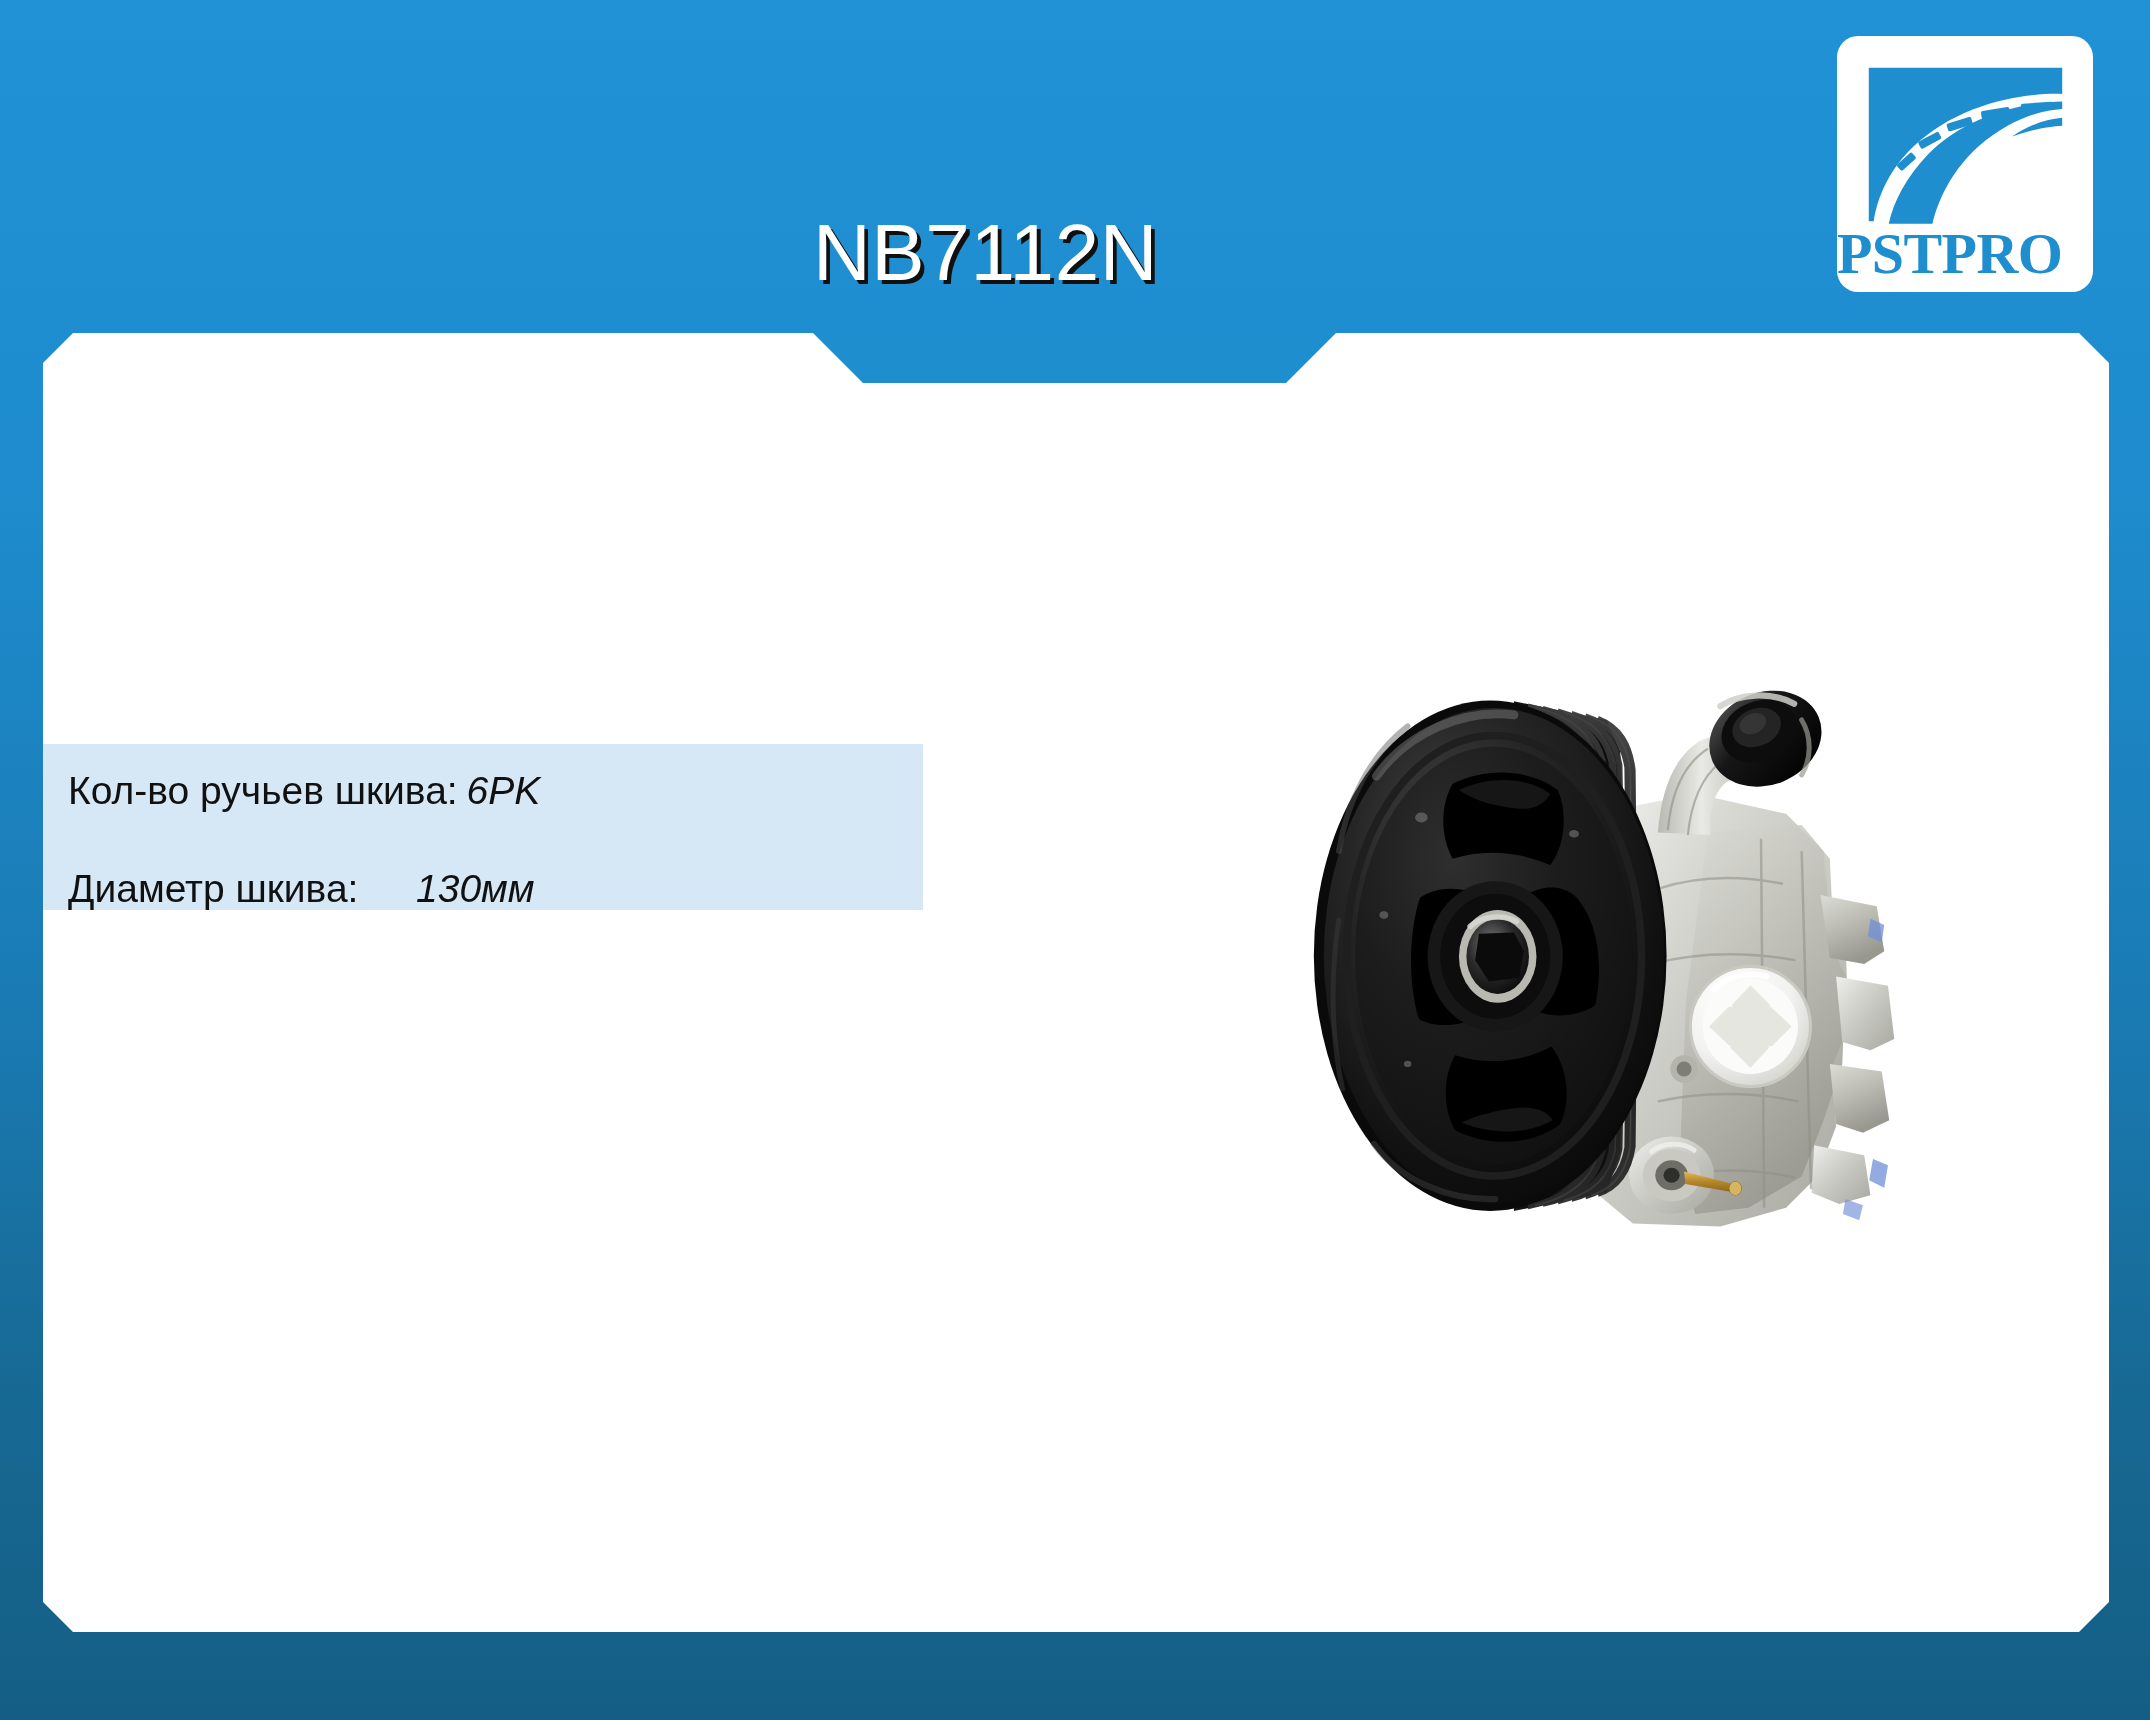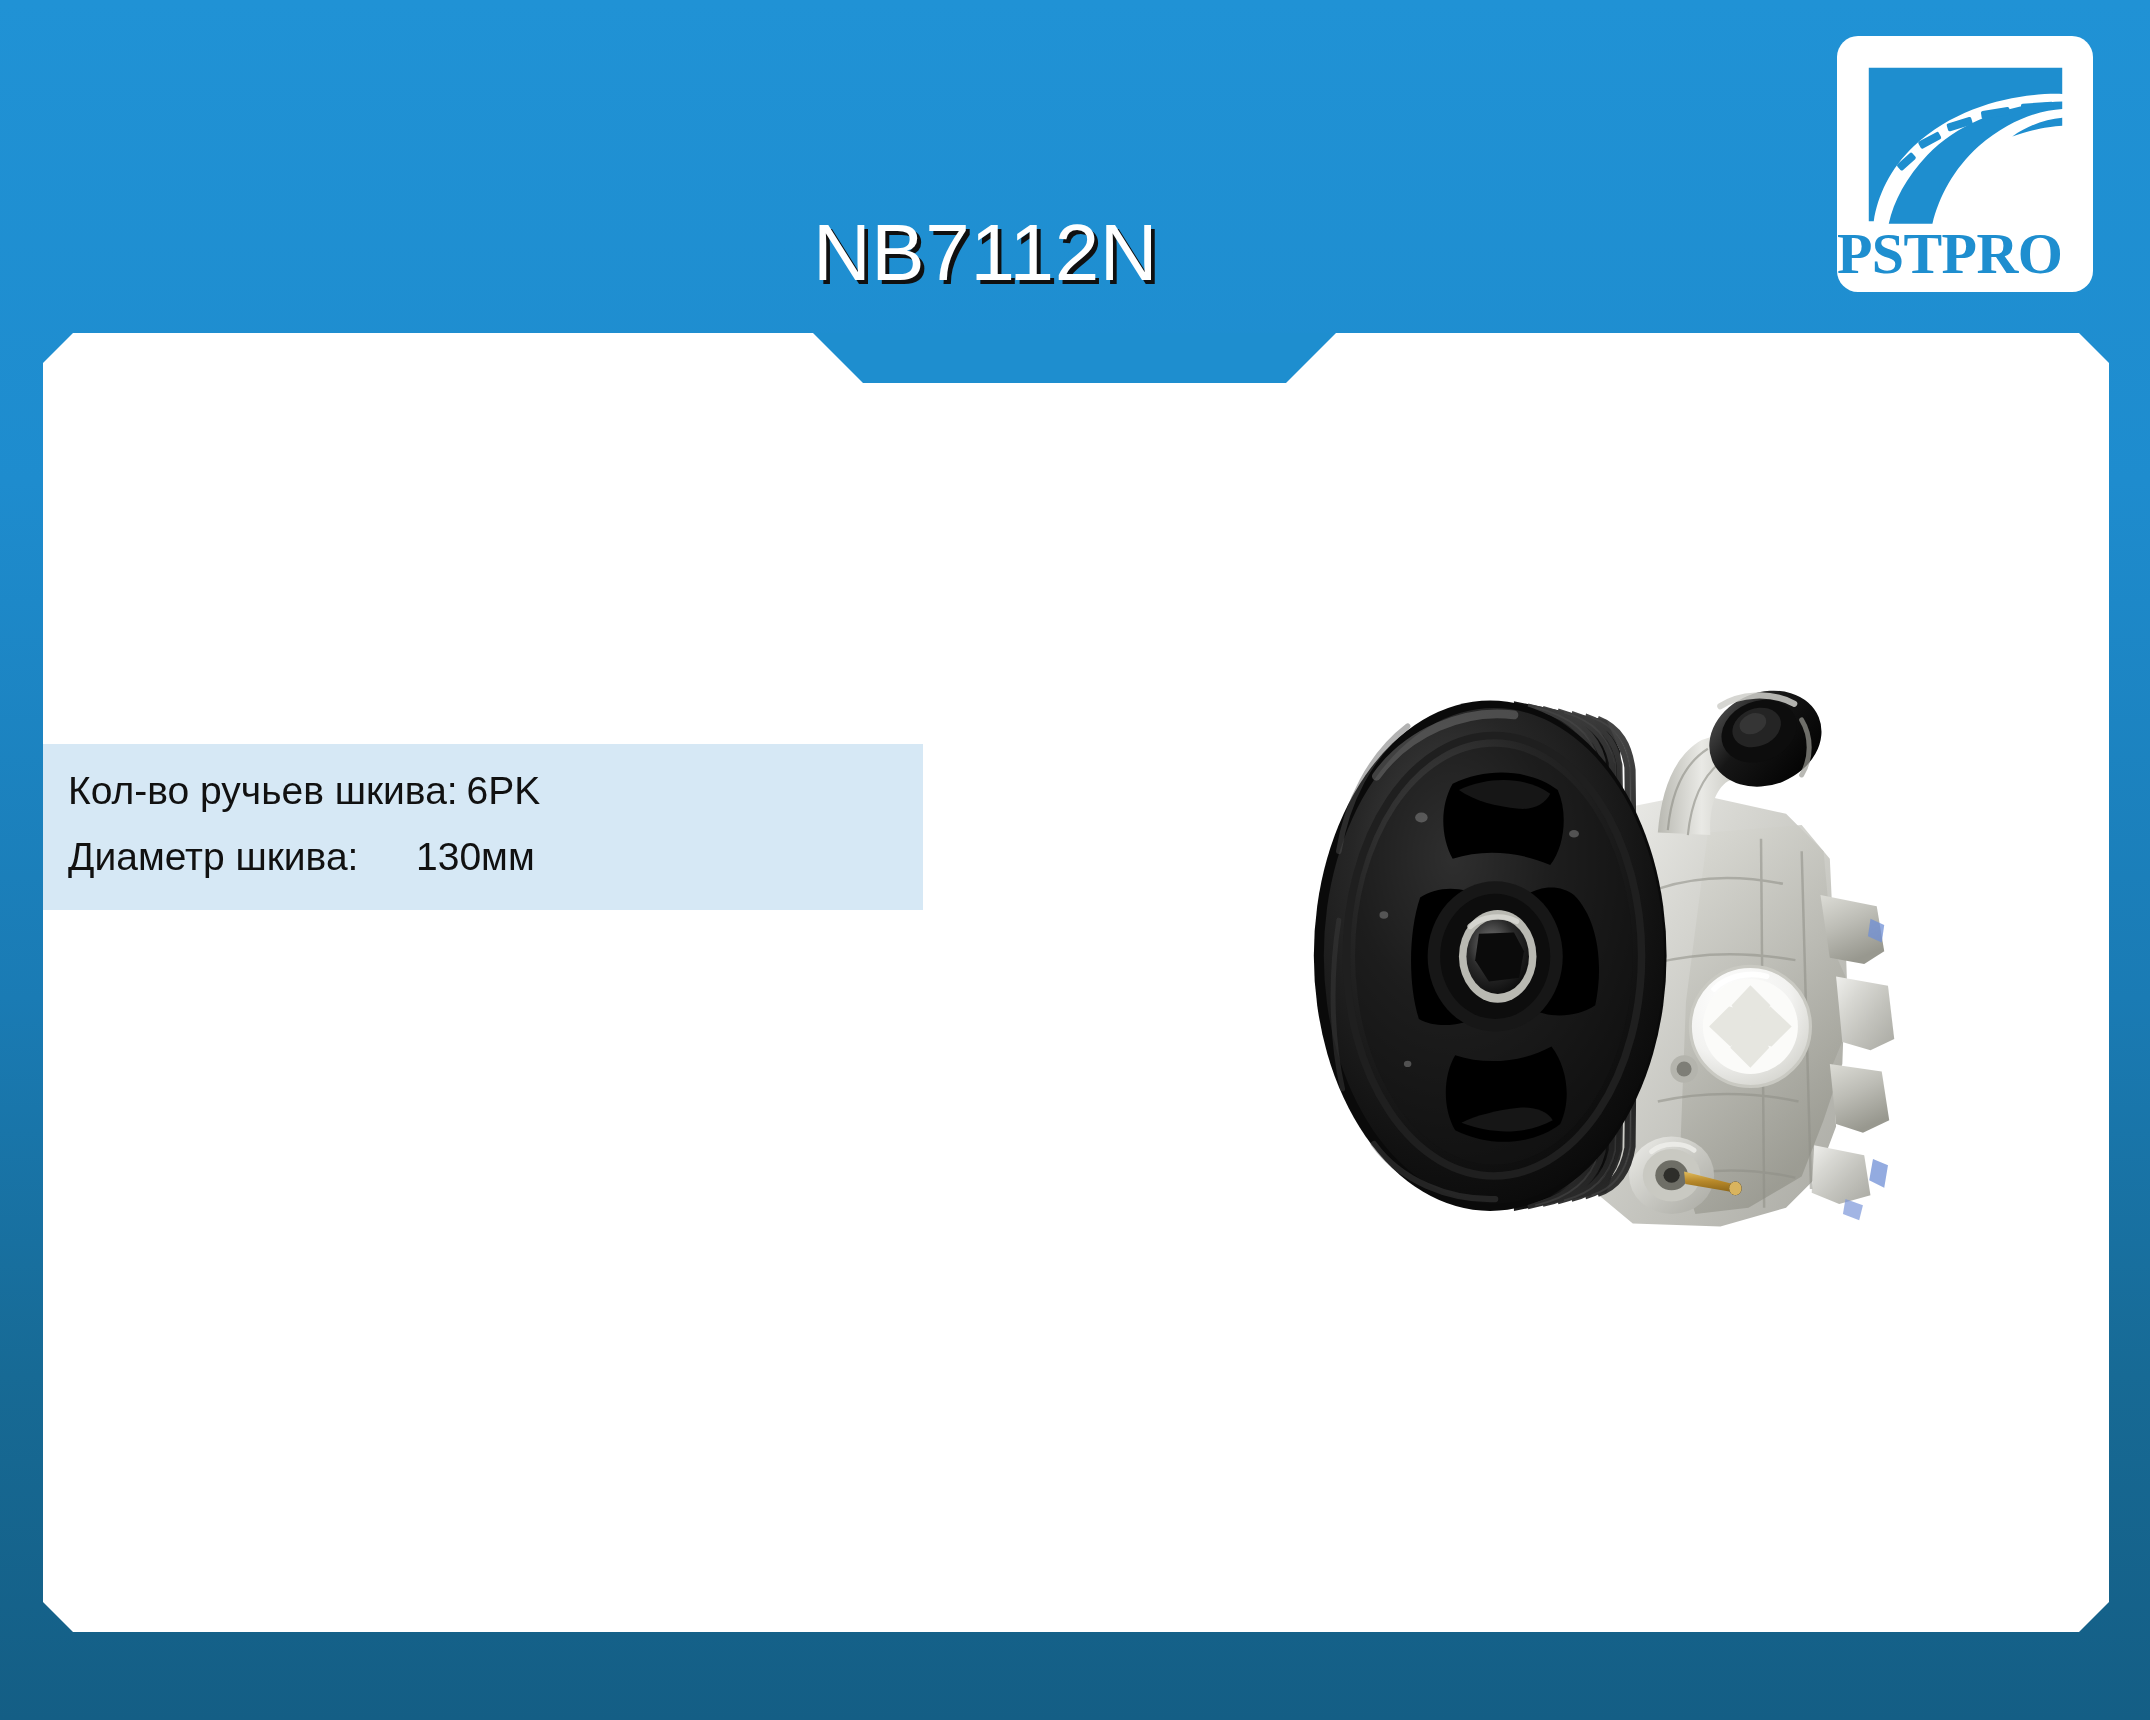--- a/index.html
+++ b/index.html
@@ -56,22 +56,22 @@
     padding:1px;box-sizing:border-box;
   }
   .spec-row{
     position:absolute;left:25px;display:flex;align-items:baseline;
     font-size:39px;color:#111111;white-space:nowrap;
   }
   .spec-row.r1{top:25px;}
   .spec-row.r2{top:91px;}
   .spec-label{display:inline-block;}
   .spec-row.r1 .spec-label{min-width:0;}
-  .spec-row.r2 .spec-label{min-width:348px;}
-  .spec-value{display:inline-block;margin-left:8.8px;}
+  .spec-row.r2 .spec-label{min-width:348px;margin-top:32px;}
+  .spec-value{display:inline-block;margin-left:8.8px;font-style:italic;}
   .spec-row.r2 .spec-value{margin-left:0;}
 
   
   #photo{position:absolute;left:1220px;top:626px;width:688px;height:657px;}
   #photo svg{display:block;width:100%;height:100%;}
 </style>
 </head>
 <body>
 
 <div id="logo">

